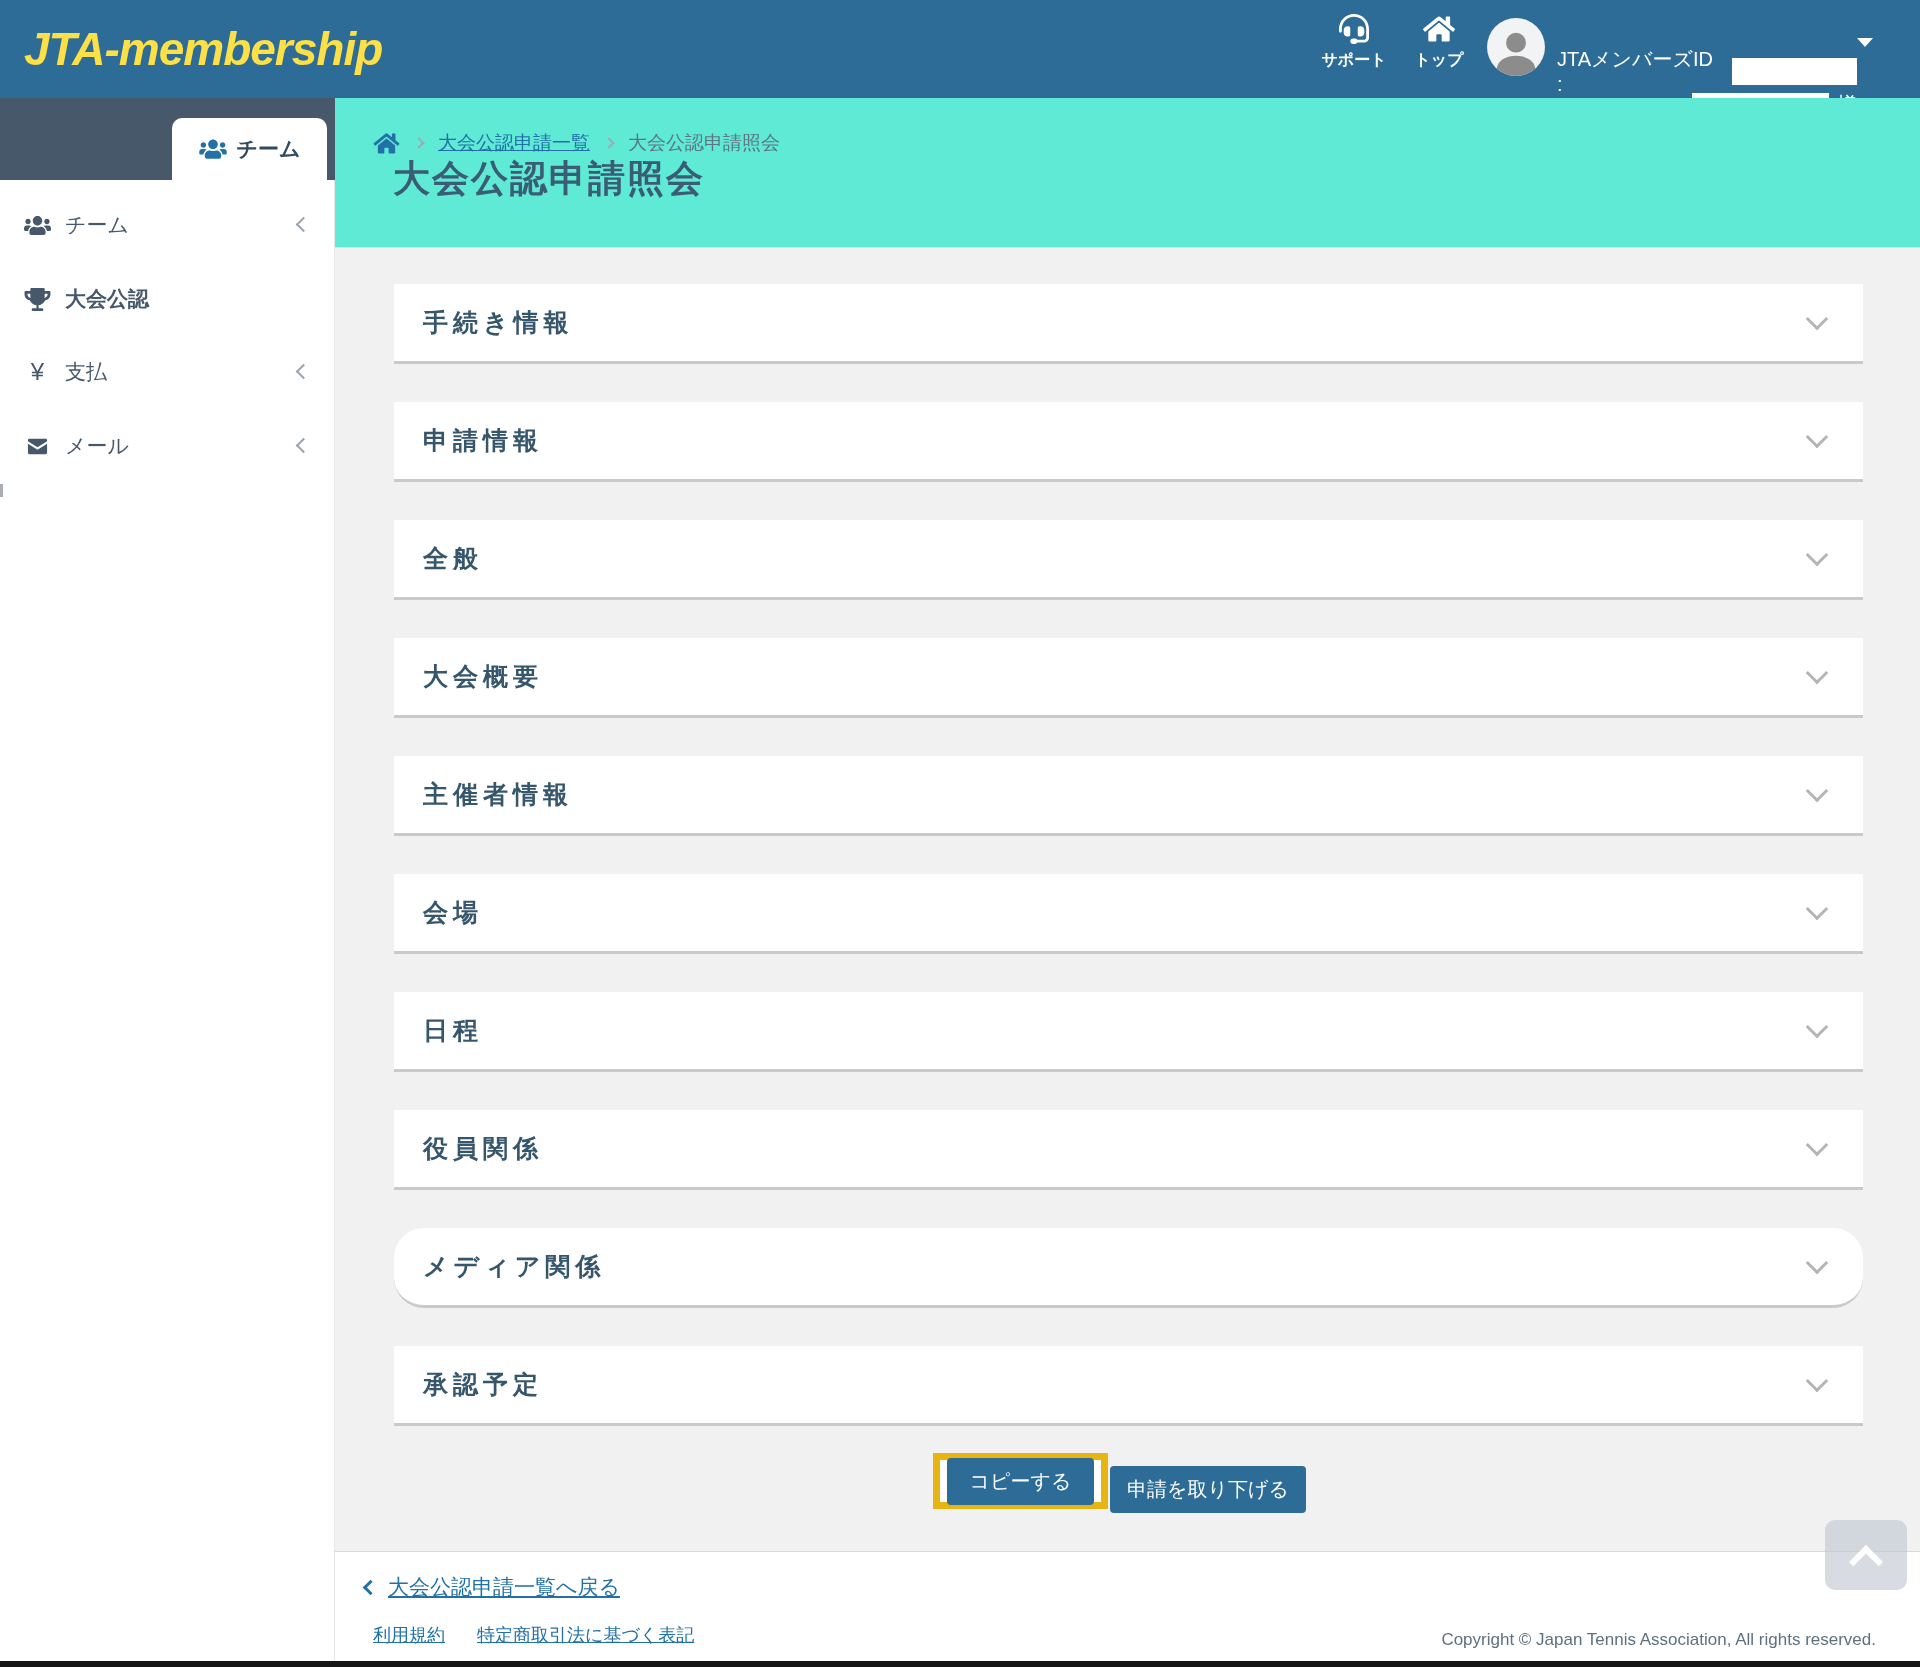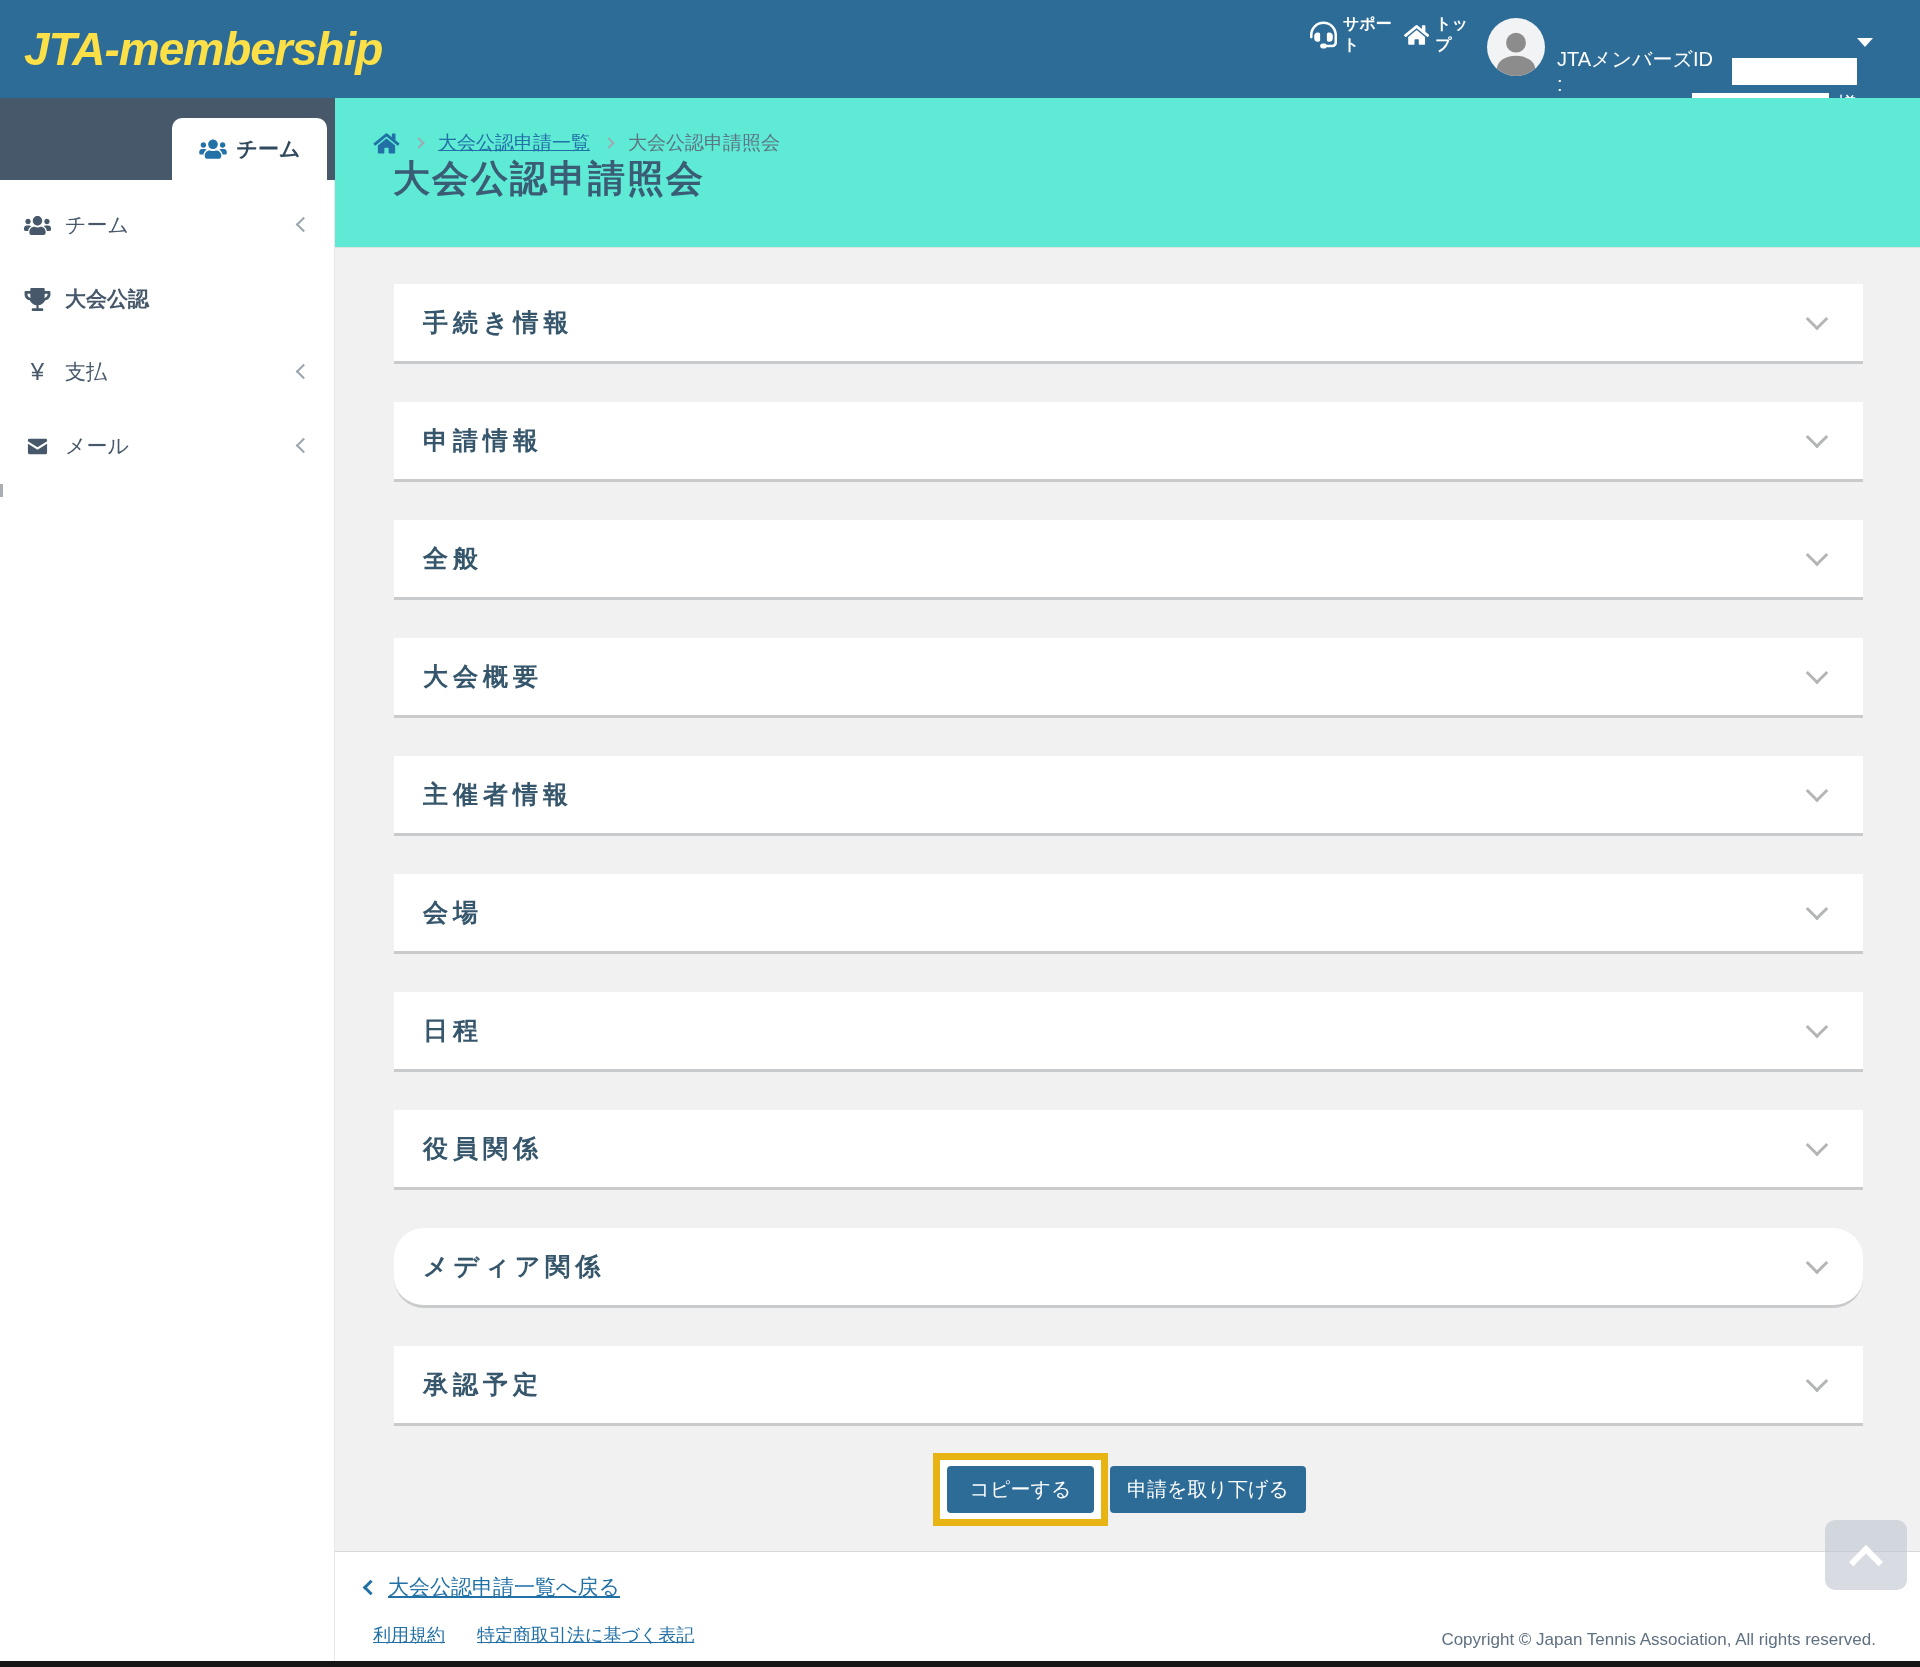--- a/index.html
+++ b/index.html
@@ -17,21 +17,21 @@
   }
   *{box-sizing:border-box;margin:0;padding:0;}
   html,body{margin:0;padding:0;}
   body{font-family:"Liberation Sans","DejaVu Sans",sans-serif;background:#fff;}
   .page{position:relative;width:1920px;height:1667px;overflow:hidden;background:#fff;}
 
   
   .header{position:absolute;left:0;top:0;width:1920px;height:98px;background:var(--header-blue);}
   .logo{position:absolute;left:24px;top:50%;transform:translateY(-50%);color:#fde047;
         font-size:46px;font-weight:800;font-style:italic;letter-spacing:-1px;white-space:nowrap;}
-  .hdr-action{position:absolute;top:14px;display:flex;flex-direction:row;align-items:center;gap:6px;
+  .hdr-action{position:absolute;top:14px;display:flex;flex-direction:column;align-items:center;gap:6px;
               color:#fff;font-size:16px;font-weight:700;cursor:pointer;}
   .hdr-action svg{width:32px;height:30px;}
   .hdr-support{left:1310px;width:88px;}
   .hdr-top{left:1404px;width:70px;}
   .avatar{position:absolute;left:1487px;top:18px;width:58px;height:58px;border-radius:50%;
           background:#f2f3f4;overflow:hidden;display:flex;align-items:flex-end;justify-content:center;}
   .user-block{position:absolute;left:1557px;top:12px;width:300px;color:#fff;font-size:20px;}
   .user-line{display:flex;align-items:center;gap:8px;height:30px;margin-top:44px;}
   .user-line2{justify-content:flex-end;margin-top:6px;height:24px;}
   .redact1{width:125px;height:27px;background:#fff;}
@@ -75,21 +75,21 @@
   .acc{position:absolute;left:59px;width:1469px;height:80px;background:#fff;
        border-bottom:3px solid var(--section-border);display:flex;align-items:center;
        padding-left:29px;cursor:pointer;}
   .acc-label{font-size:25px;font-weight:700;letter-spacing:5px;color:var(--section-text);font-family:Liberation Serif, serif;}
   .acc-chev{position:absolute;right:38px;top:27px;width:16px;height:16px;
             border-right:3px solid #b3b5b7;border-bottom:3px solid #b3b5b7;transform:rotate(45deg);}
 
   
   .btn{border:none;background:var(--button-blue);color:#fff;font-size:20px;border-radius:4px;
        font-family:inherit;cursor:pointer;}
-  .hl-box{position:absolute;left:598px;top:1205px;width:175px;height:73px;background:#fff;
+  .hl-box{position:absolute;left:598px;top:1205px;width:175px;height:56px;background:#fff;
           border:7px solid var(--highlight-yellow);display:flex;align-items:center;justify-content:center;}
   .btn-copy{width:147px;height:47px;}
   .btn-withdraw{position:absolute;left:775px;top:1218px;width:196px;height:47px;}
 
   
   .main-footer{position:absolute;left:335px;top:1551px;width:1585px;height:110px;background:#fff;
                border-top:1px solid #d8d8d9;}
   .back-link{position:absolute;left:30px;top:21px;display:flex;align-items:center;gap:12px;
              font-size:21px;color:var(--link-blue);cursor:pointer;}
   .back-link .chev{width:11px;height:11px;border-left:3px solid var(--link-blue);

